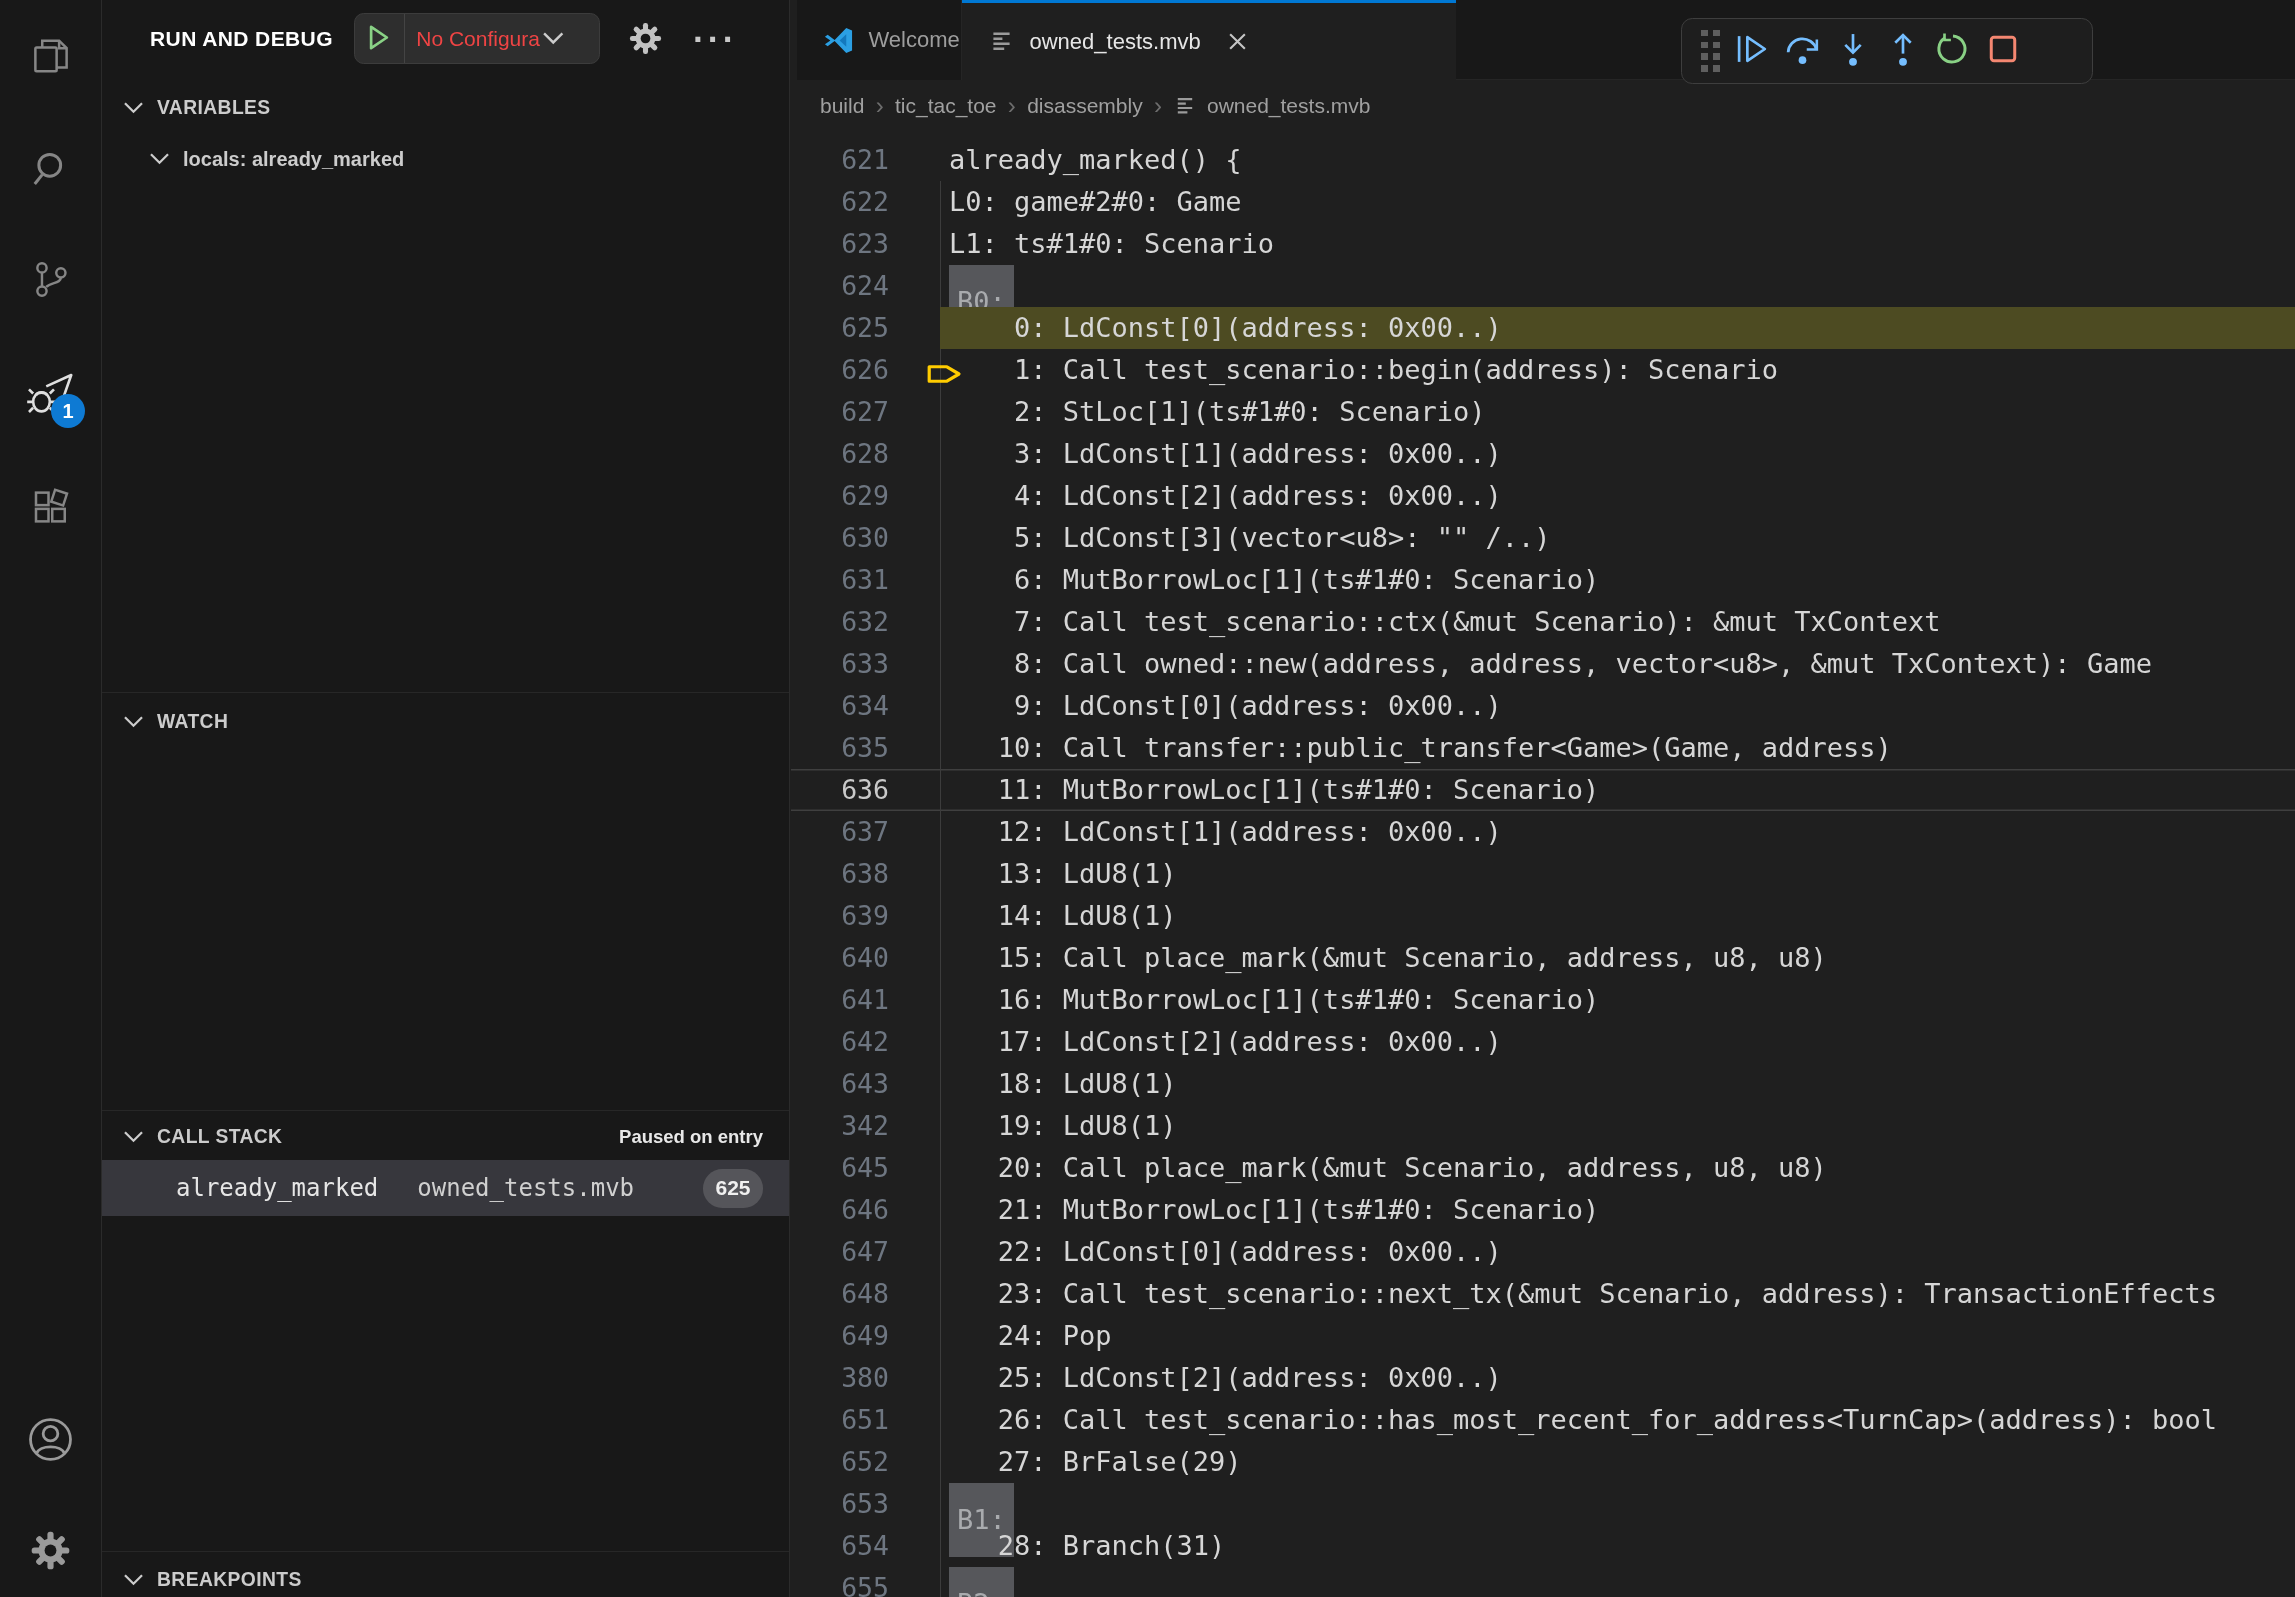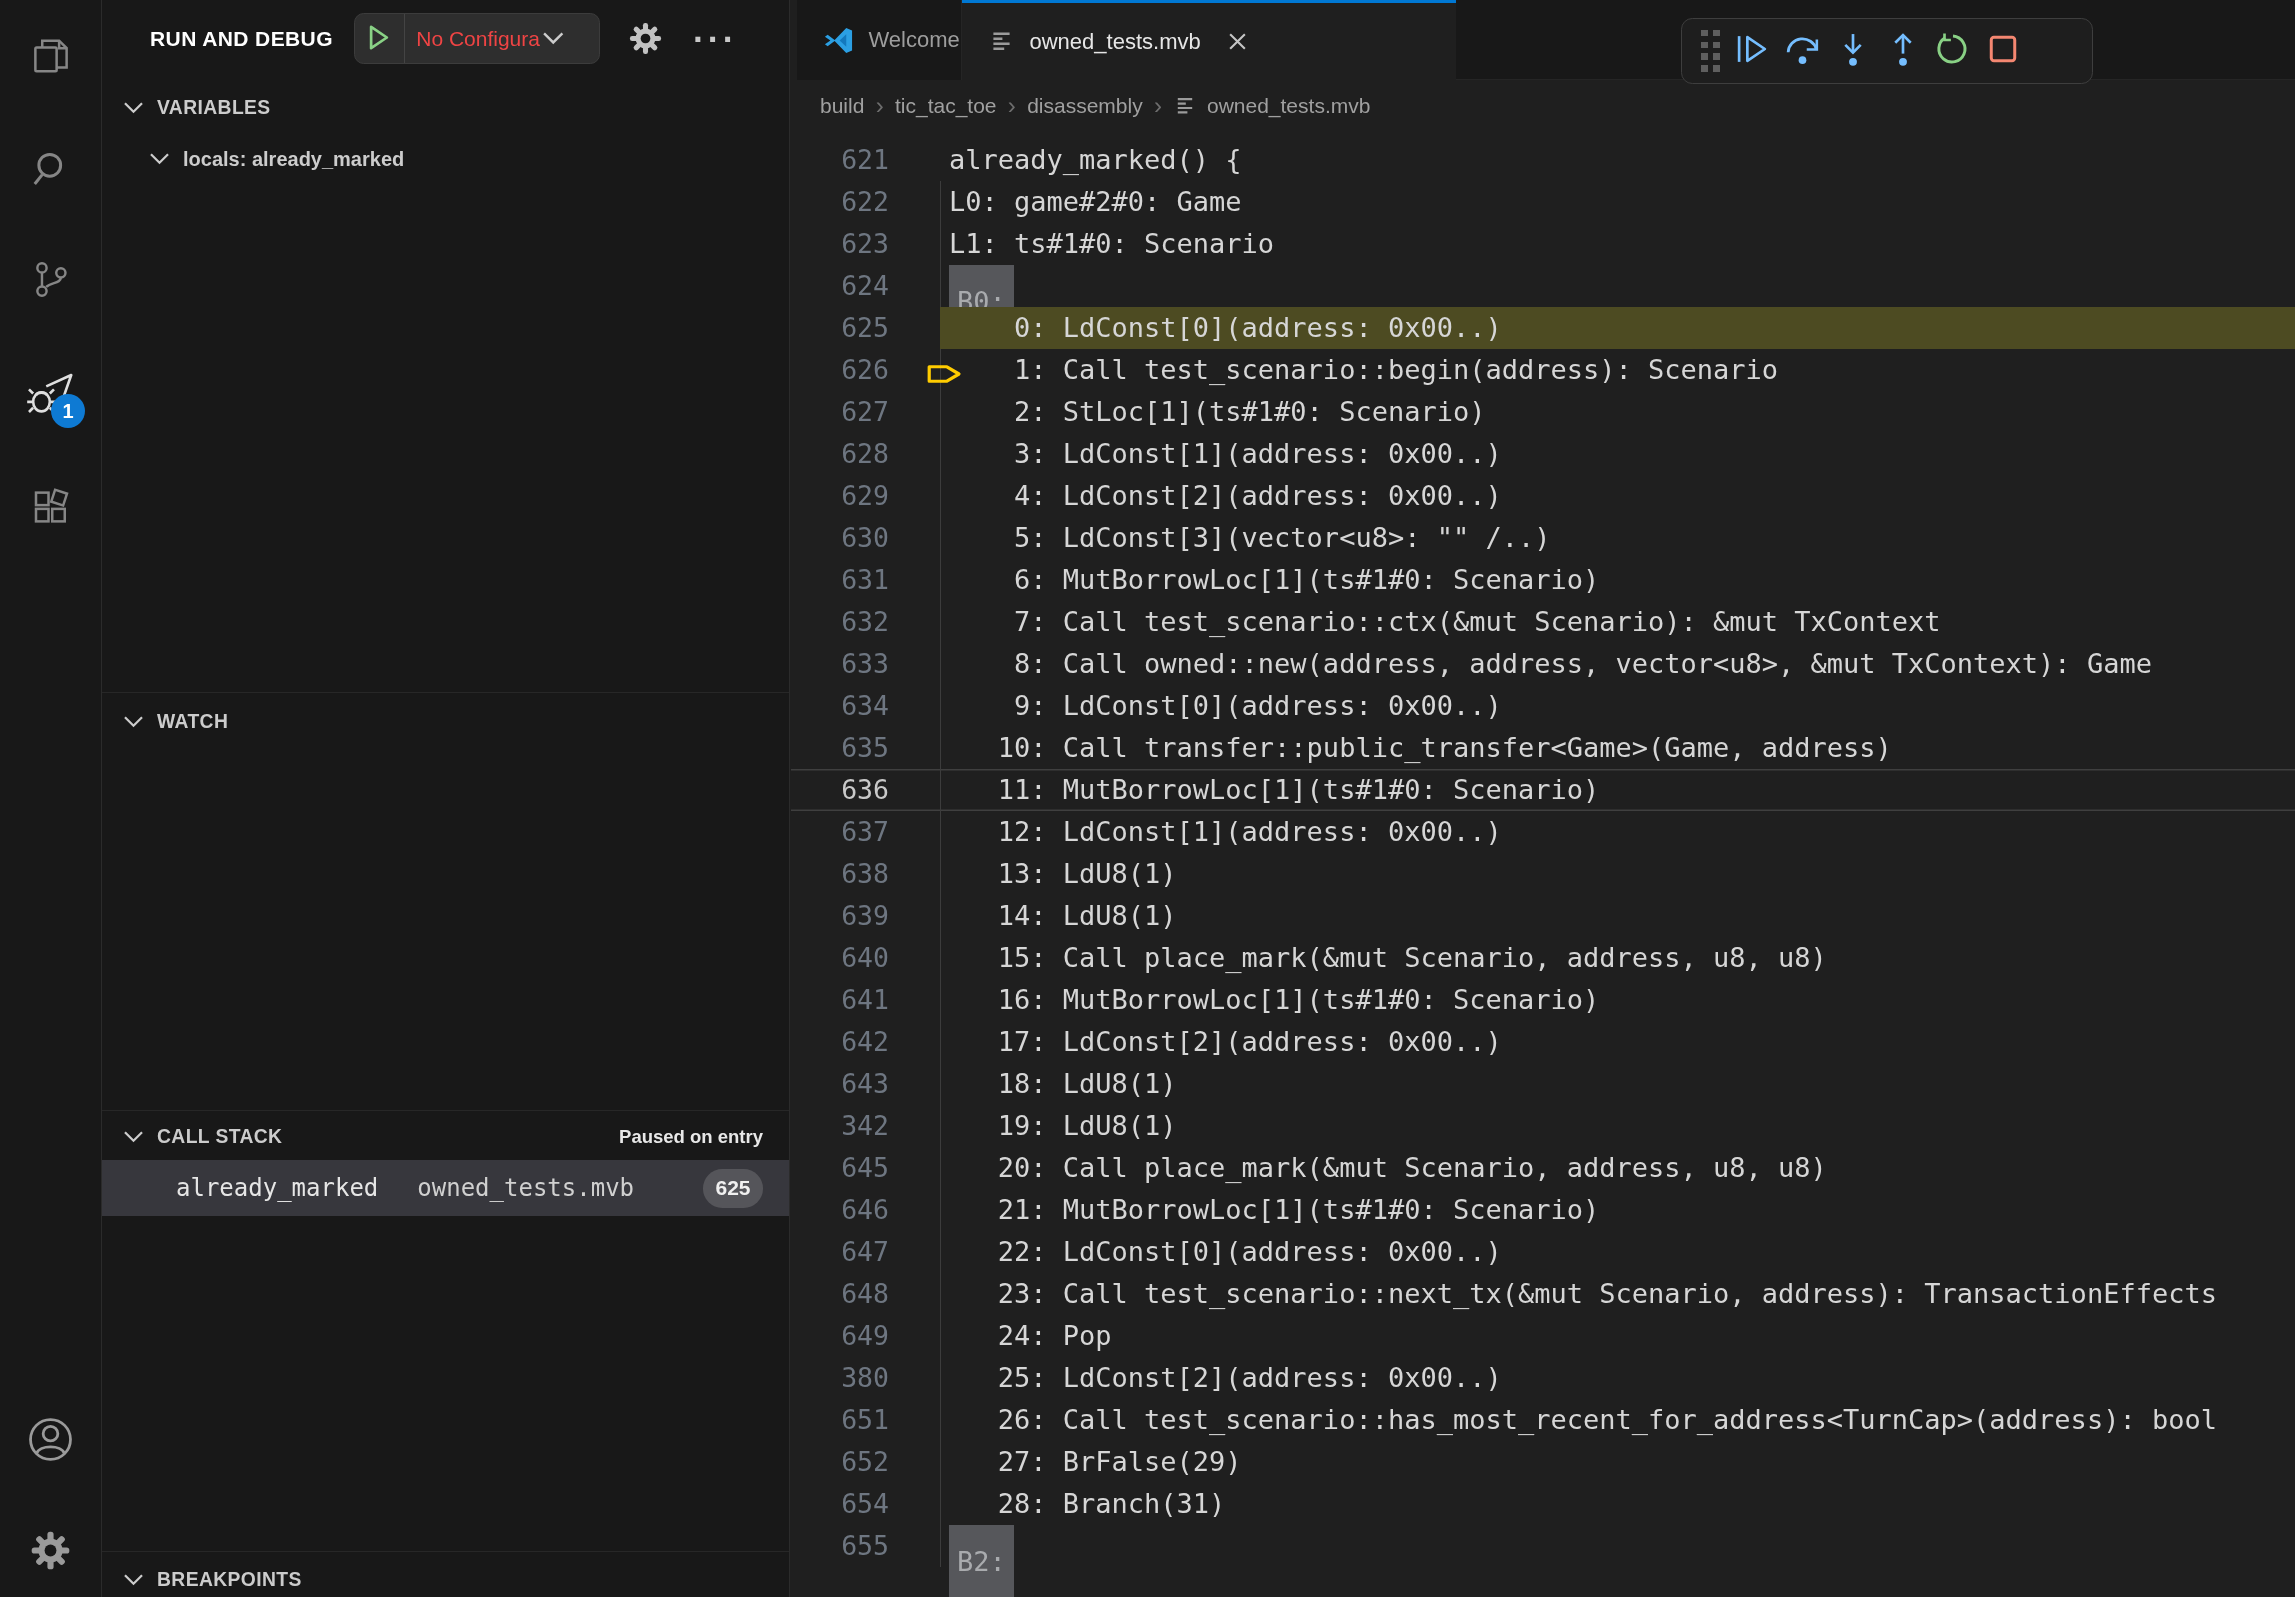--- a/index.html
+++ b/index.html
@@ -574,20 +574,27 @@
           <div class="row guide">
     <span class="gutter">
       
       <span class="ln">652</span>
     </span>
     <span class="ct">   27: BrFalse(29)</span>
   </div>
           <div class="row guide">
     <span class="gutter">
       
+      <span class="ln">653</span>
+    </span>
+    <span class="ct"><span class="chip">B1:</span></span>
+  </div>
+          <div class="row guide">
+    <span class="gutter">
+      
       <span class="ln">654</span>
     </span>
     <span class="ct">   28: Branch(31)</span>
   </div>
           <div class="row guide">
     <span class="gutter">
       
       <span class="ln">655</span>
     </span>
     <span class="ct"><span class="chip">B2:</span></span>

